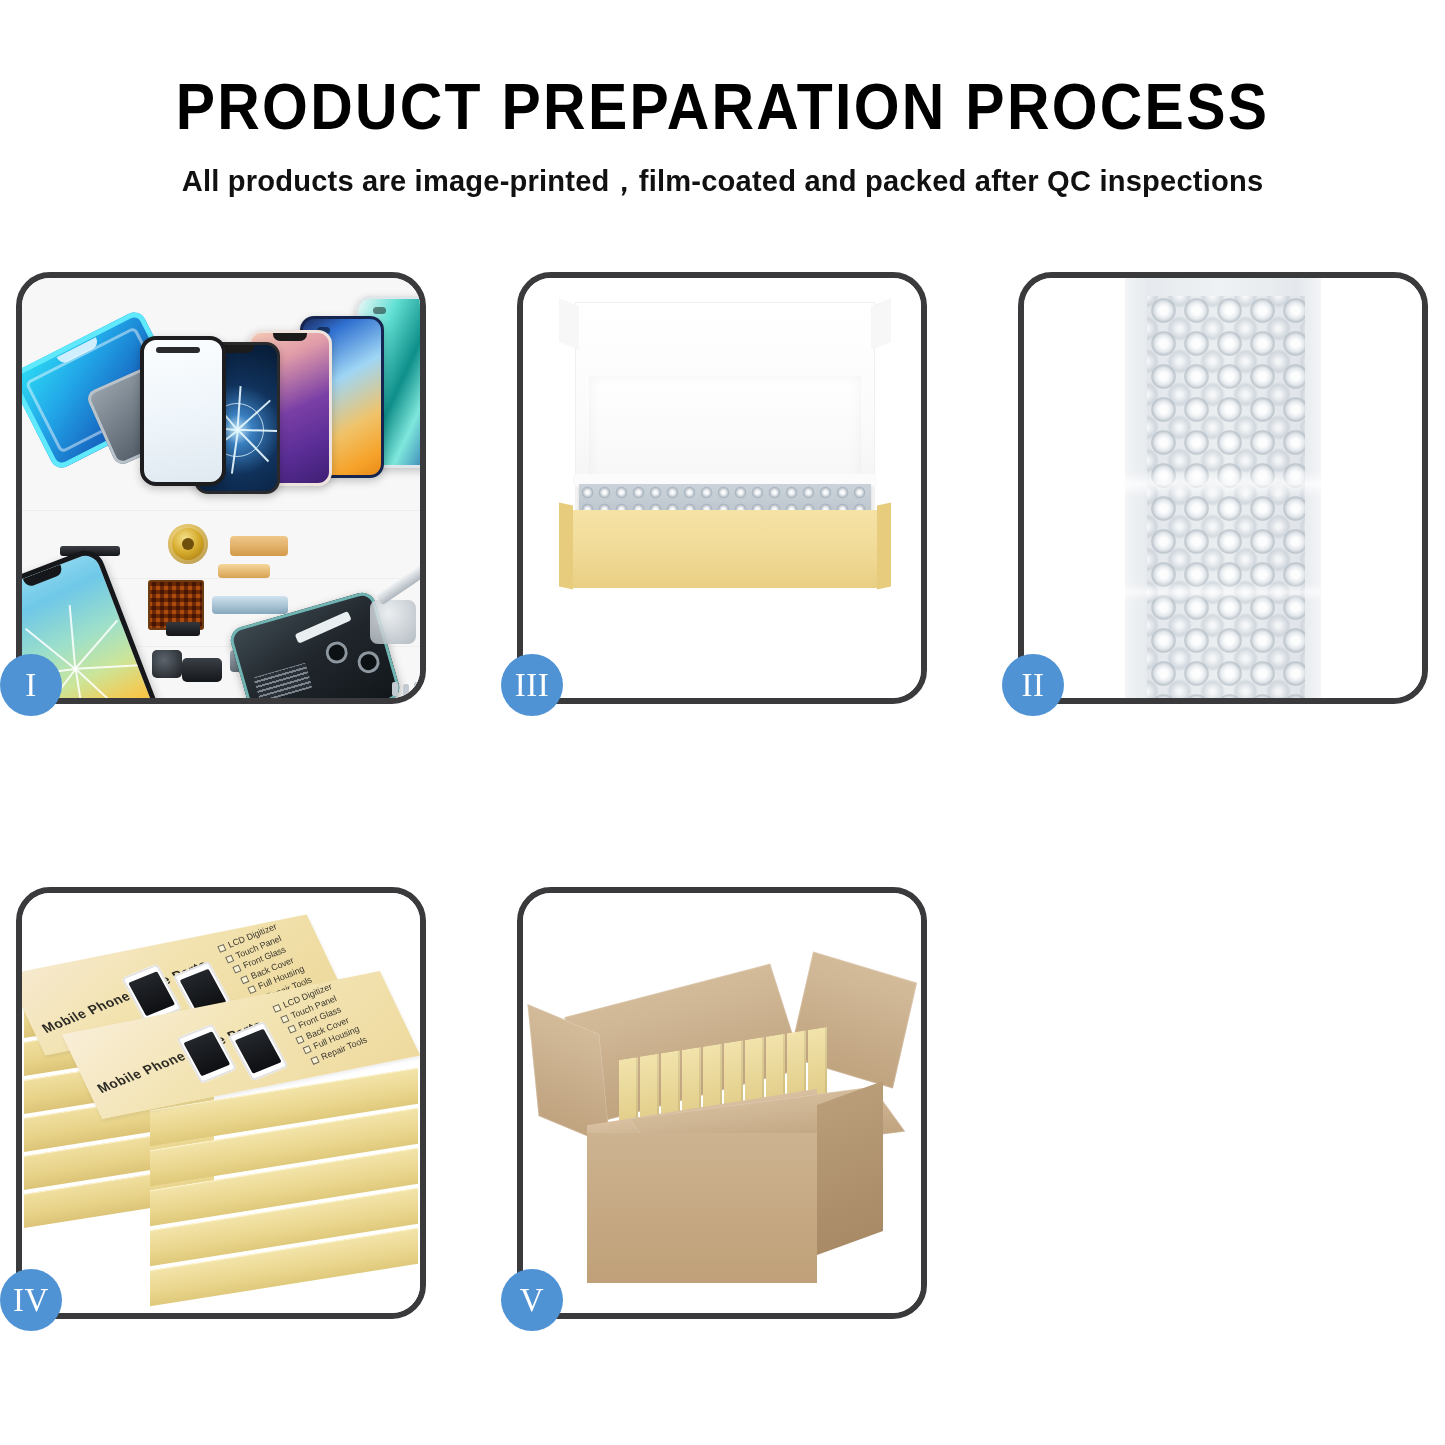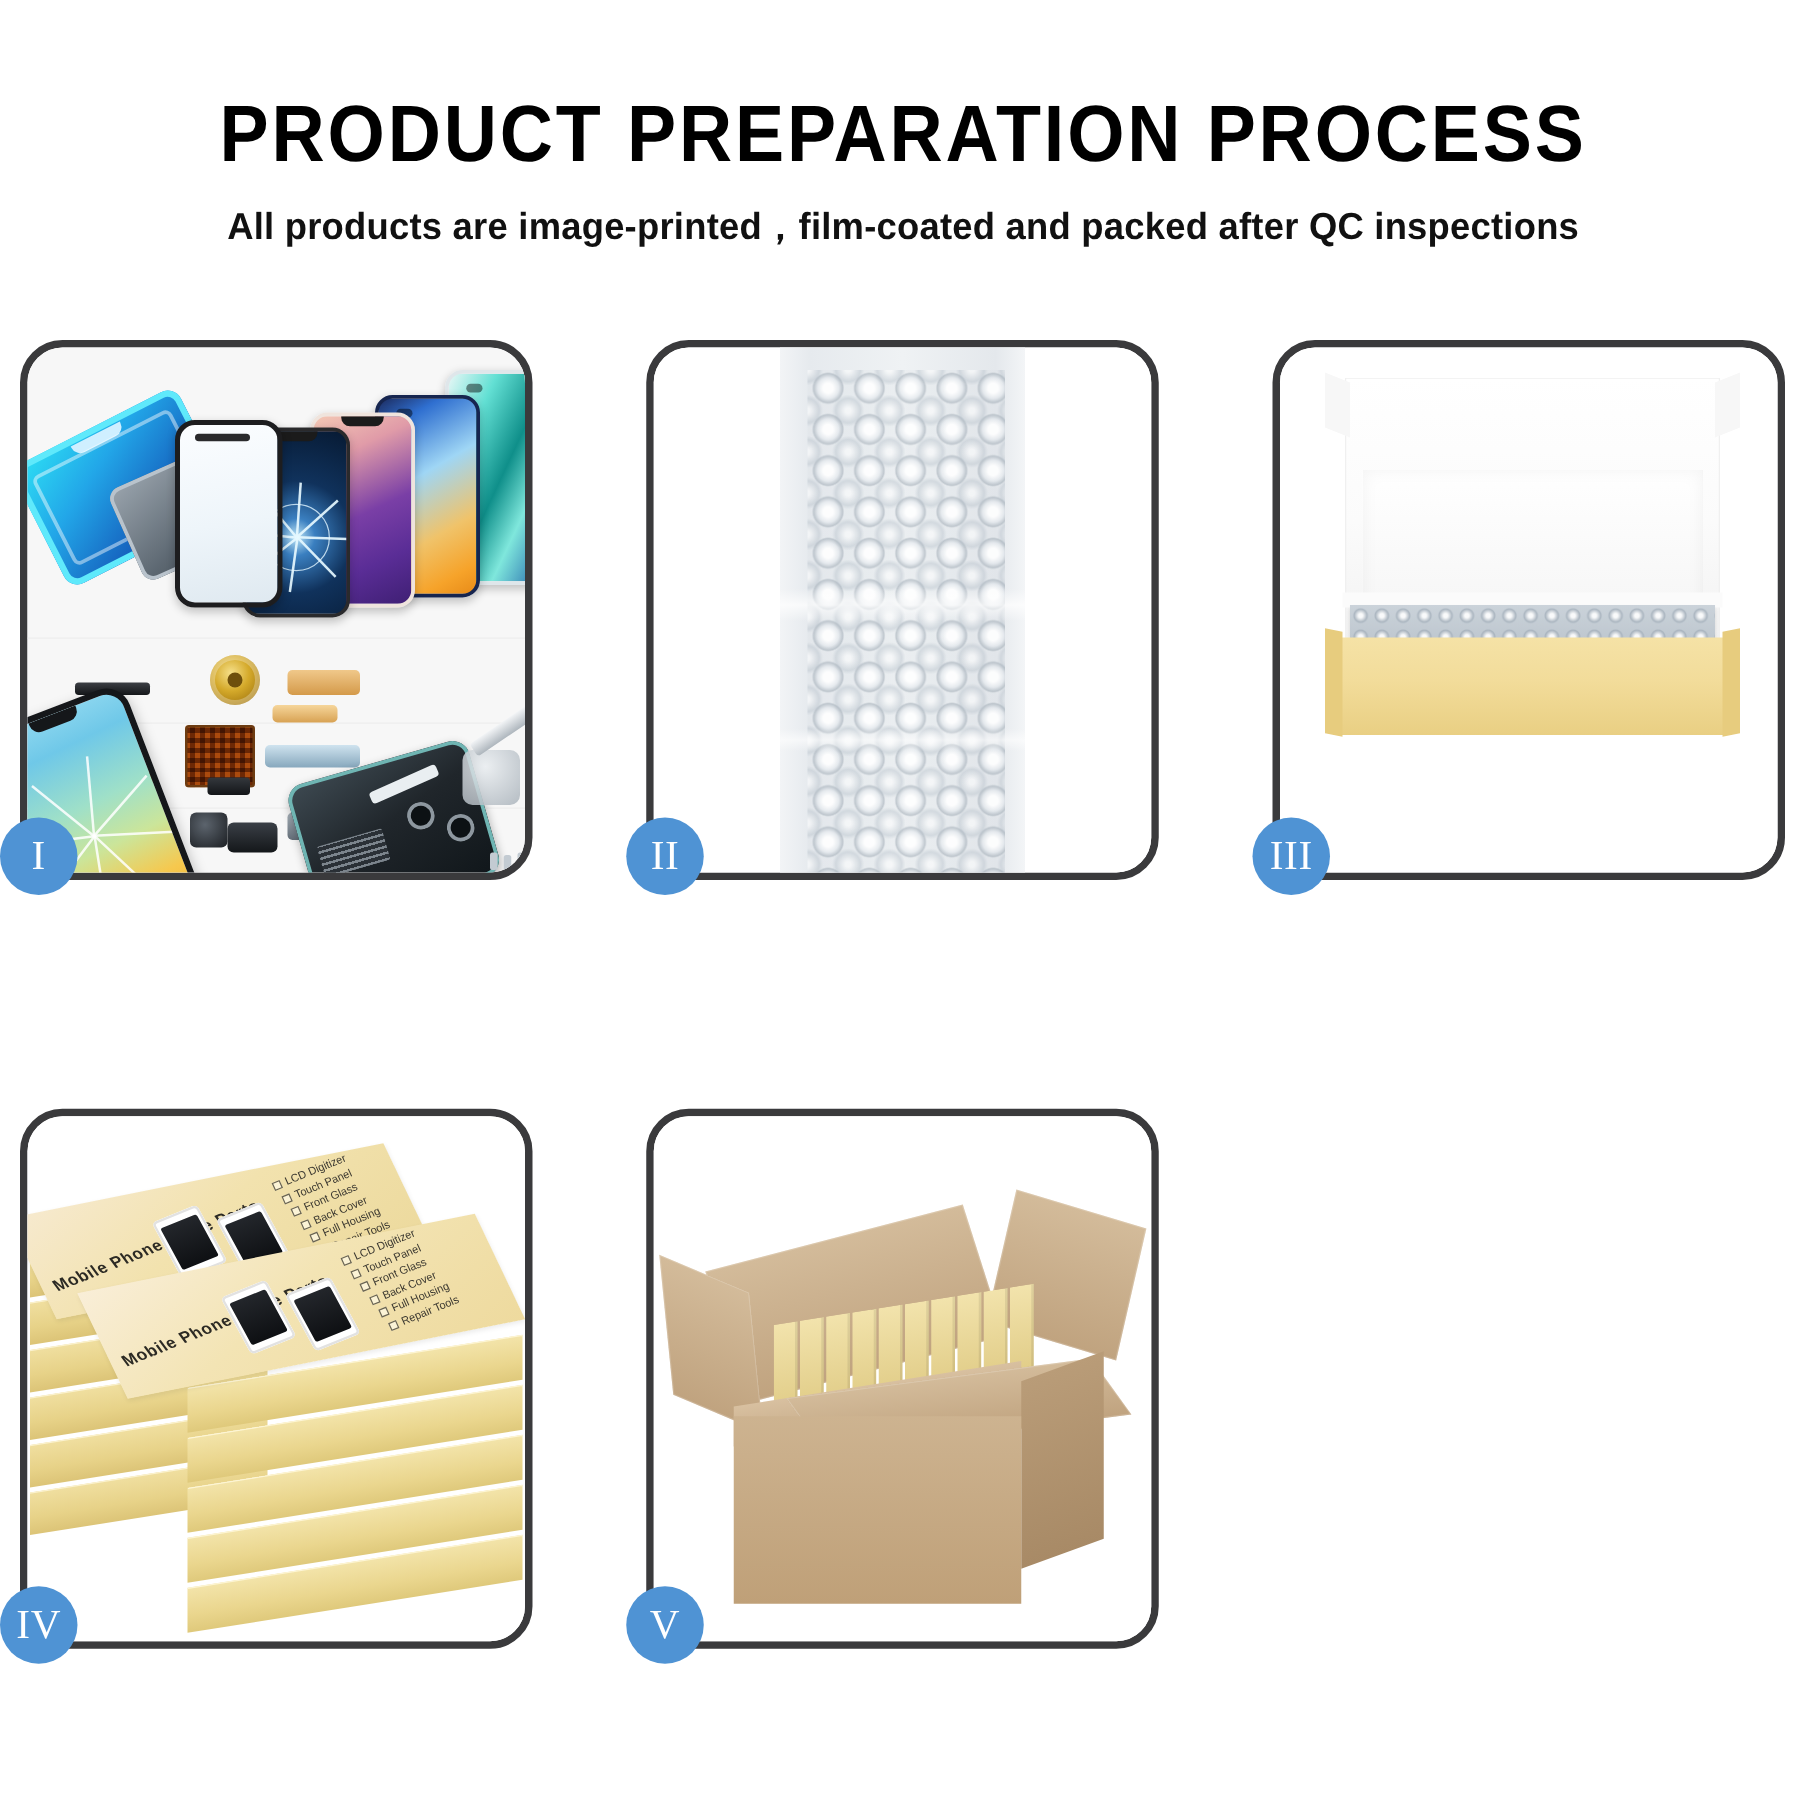--- a/index.html
+++ b/index.html
@@ -512,46 +512,46 @@
         <div class="cmp screws">
             <i></i>
             <i></i>
             <i></i>
           </div>
       </div>
       <div class="badge">I</div>
     </div>
 
     <div class="panel">
-      <div class="photo p2">
-        <div class="sachet">
-          <div class="bubbles"></div>
-          <div class="bubbles2"></div>
-          <div class="sheen"></div>
-          <div class="sheen2"></div>
-        </div>
-      </div>
-      <div class="badge">II</div>
-    </div>
-
-    <div class="panel">
       <div class="photo p3">
         <div class="lid">
           <span class="lwing lw1"></span>
             <span class="lwing lw2"></span>
         </div>
         <div class="liner"></div>
         <div class="innerlip"></div>
         <div class="innerpack"></div>
         <div class="boxbody"></div>
       </div>
       <div class="badge">III</div>
     </div>
 
     <div class="panel">
+      <div class="photo p2">
+        <div class="sachet">
+          <div class="bubbles"></div>
+          <div class="bubbles2"></div>
+          <div class="sheen"></div>
+          <div class="sheen2"></div>
+        </div>
+      </div>
+      <div class="badge">II</div>
+    </div>
+
+    <div class="panel">
       <div class="photo p4">
         <div class="stack">
           <div class="sbox lcol lc1"></div>
           <div class="sbox lcol lc2"></div>
           <div class="sbox lcol lc3"></div>
           <div class="sbox lcol lc4"></div>
           <div class="sbox lcol lc5"></div>
           <div class="sbox lcol lc6"></div>
 
           <div class="lid-rear">

